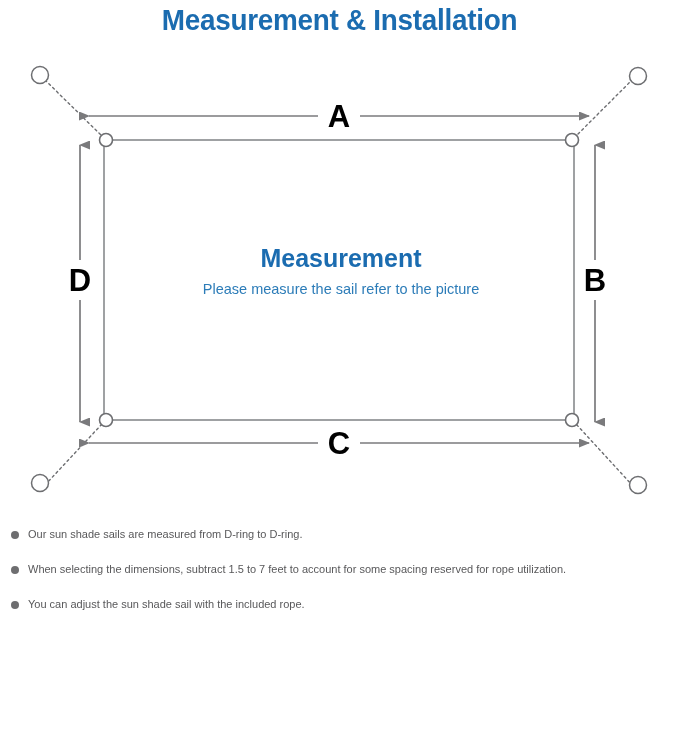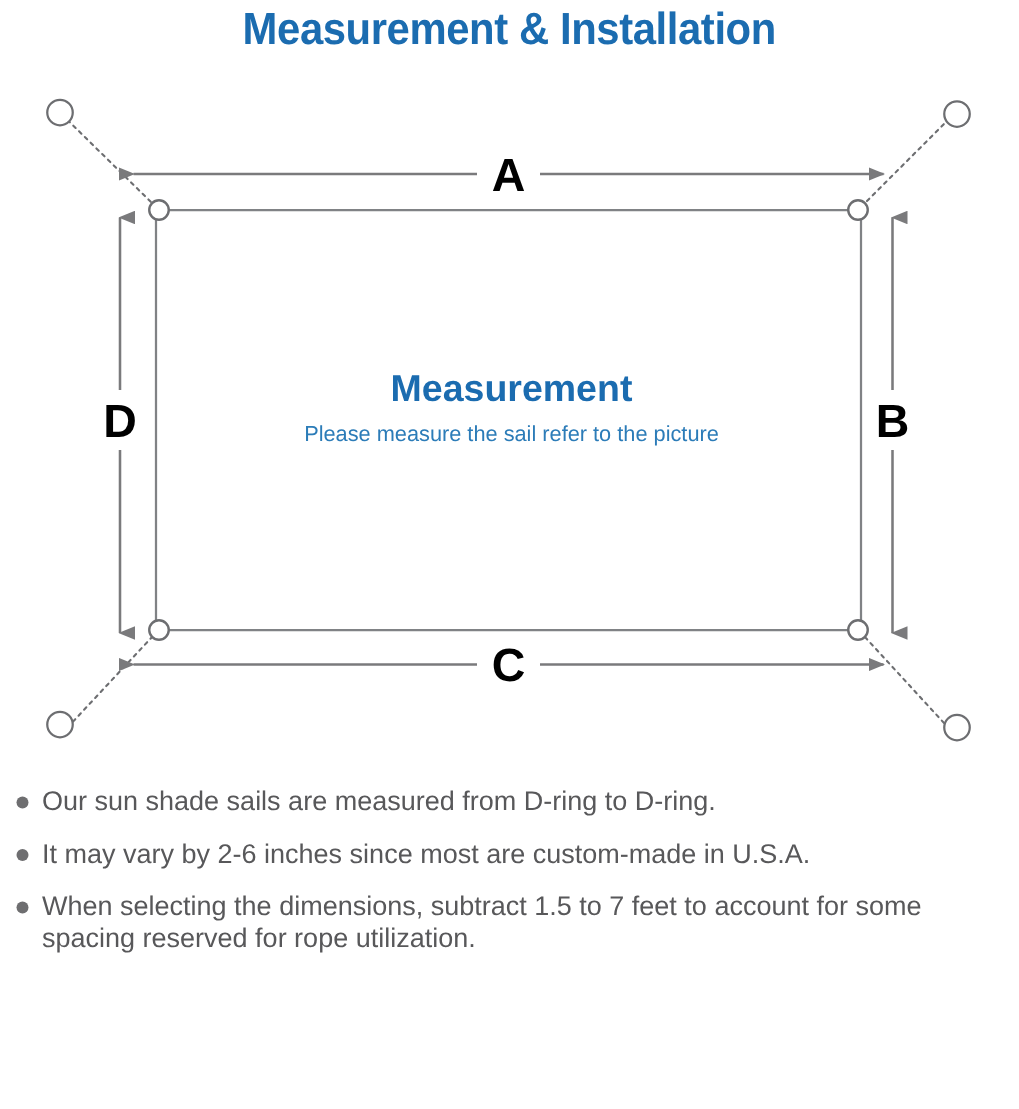--- a/index.html
+++ b/index.html
@@ -68,21 +68,21 @@
   #notes {
     position: absolute;
     left: 0;
     top: 524px;
     width: 679px;
   }
   .note-item {
     position: relative;
     padding-left: 28px;
     margin-bottom: 14px;
-    font-size: 18px;
+    font-size: 11px;
     line-height: 21px;
     color: #58585a;
   }
   .note-bullet {
     position: absolute;
     left: 11px;
     top: 7px;
     width: 8px;
     height: 8px;
     border-radius: 50%;
@@ -169,19 +169,19 @@
   </svg>
 </div>
 
 <div id="notes">
   <div class="note-item">
     <span class="note-bullet"></span>
     <span class="note-text">Our sun shade sails are measured from D-ring to D-ring.</span>
   </div>
   <div class="note-item">
     <span class="note-bullet"></span>
-    <span class="note-text">It may vary by 2-6 inches since most are custom-made in U.S.A.</span>
+    <span class="note-text">When selecting the dimensions, subtract 1.5 to 7 feet to account for some spacing reserved for rope utilization.</span>
   </div>
   <div class="note-item">
     <span class="note-bullet"></span>
-    <span class="note-text">When selecting the dimensions, subtract 1.5 to 7 feet to account for some spacing reserved for rope utilization.</span>
+    <span class="note-text">You can adjust the sun shade sail with the included rope.</span>
   </div>
 </div>
 
 </body></html>

